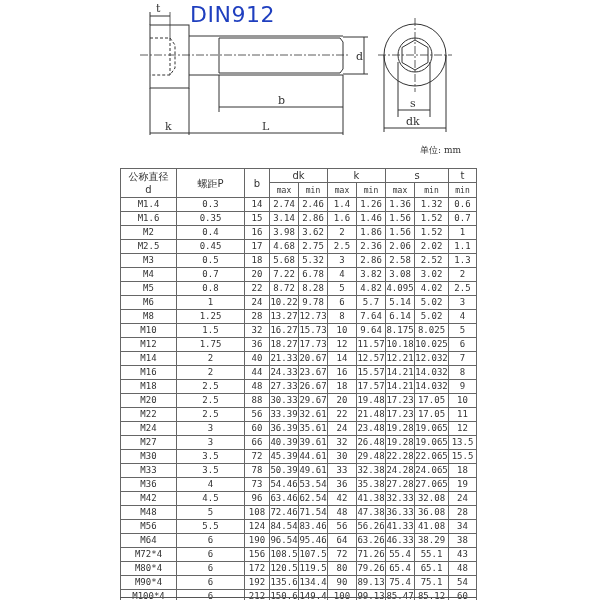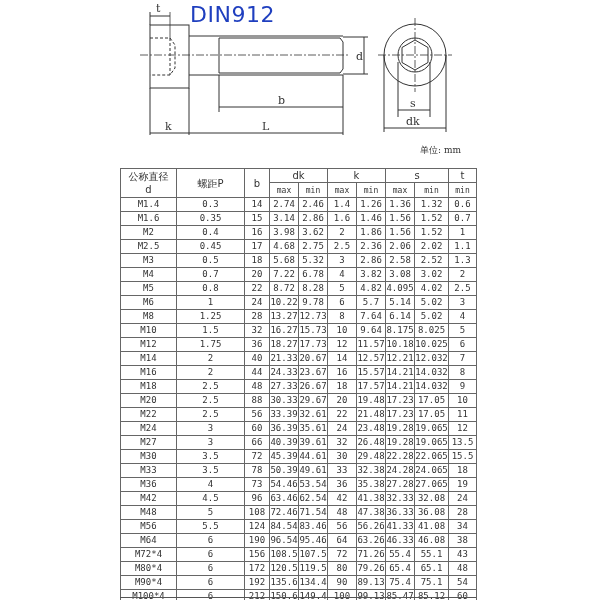--- a/index.html
+++ b/index.html
@@ -391,21 +391,21 @@
       </tr>
       <tr>
         <td>M64</td>
         <td>6</td>
         <td>190</td>
         <td>96.54</td>
         <td>95.46</td>
         <td>64</td>
         <td>63.26</td>
         <td>46.33</td>
-        <td>46.08</td>
+        <td>38.29</td>
         <td>38</td>
       </tr>
       <tr>
         <td>M72*4</td>
         <td>6</td>
         <td>156</td>
         <td>108.5</td>
         <td>107.5</td>
         <td>72</td>
         <td>71.26</td>

